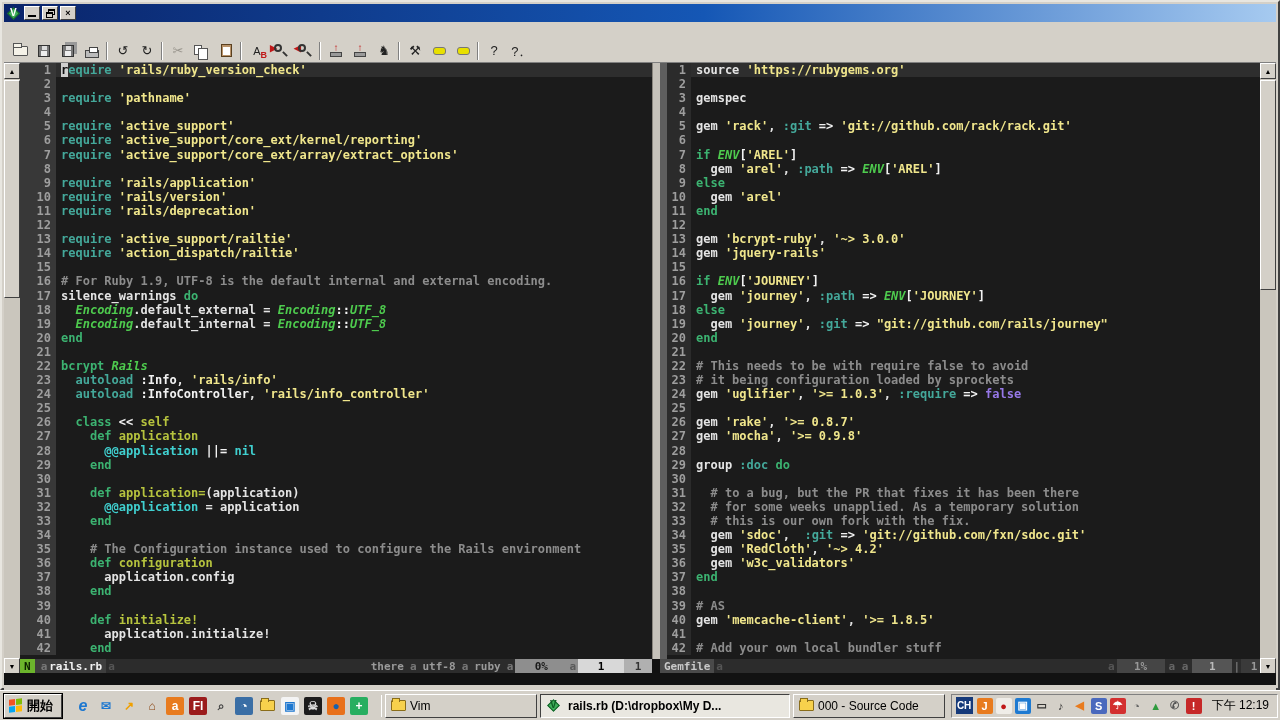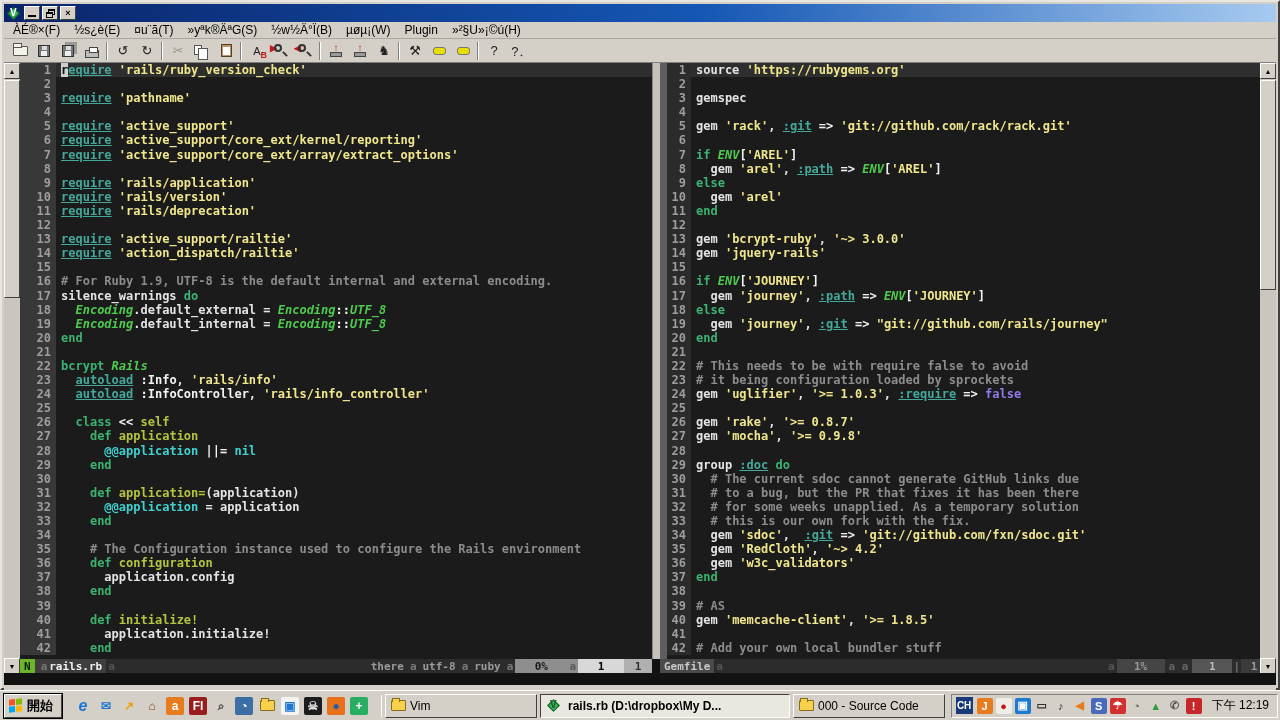--- a/index.html
+++ b/index.html
@@ -66,21 +66,21 @@
     font-size:12px;font-weight:bold;line-height:14.1px;}
   .line{display:flex;white-space:pre;height:14.1px;}
   .ln{flex:none;text-align:right;color:#9e9e9e;font-weight:bold;}
   .codetxt{flex:1;padding-left:5px;}
   .cursorline{background:#2e2e2e;}
   .divider-l{position:absolute;top:0;bottom:0;width:8px;background:#c6c2ba;border-left:1px solid #8a867e;}
   .divider-d{position:absolute;top:0;bottom:0;width:7px;background:#5e5e5e;}
   .tk-norm{color:#e4e4e4;}
   .tk-normb{color:#f2f2f2;}
   .tk-kw{color:#3cb371;}
-  .tk-inc{color:#44a89a;text-decoration:underline;}
+  .tk-inc{color:#44a89a;}
   .tk-str{color:#f0e68c;}
   .tk-com{color:#8c8c8c;}
   .tk-const{color:#4ecb4e;font-style:italic;}
   .tk-meth{color:#b6c33e;}
   .tk-cvar{color:#40d0d0;}
   .tk-spec{color:#40d0d0;}
   .tk-bool{color:#9678e8;}
   .tk-cursor{background:#cfcfcf;color:#111;}
   
   .statusrow{position:absolute;left:2px;right:2px;top:657px;height:14px;background:#111;}
@@ -136,30 +136,20 @@
       <span class="winbtn">
           <span class="rest1"></span>
           <span class="rest2"></span>
         </span>
       <span class="winbtn">
           <span>×</span>
         </span>
     </span>
   </div>
 
-  <div class="menubar" id="menubar">
-      <span class="menu-item">ÀÉ®×(F)</span>
-      <span class="menu-item">½s¿è(E)</span>
-      <span class="menu-item">¤u¨ã(T)</span>
-      <span class="menu-item">»yªk®ÄªG(S)</span>
-      <span class="menu-item">½w½Ä°Ï(B)</span>
-      <span class="menu-item">µøµ¡(W)</span>
-      <span class="menu-item">Plugin</span>
-      <span class="menu-item">»²§U»¡©ú(H)</span>
-    </div>
 
   <div class="toolbar" id="toolbar">
       <span class="tbi">
         <span class="shape ic-open"></span>
       </span>
       <span class="tbi">
         <span class="shape ic-floppy"></span>
       </span>
       <span class="tbi">
         <span class="shape ic-floppy ic-floppy2"></span>
@@ -289,21 +279,21 @@
         <div class="line"><span class="ln" style="width: 24px; background: rgb(43, 43, 43); padding-right: 5px;">20</span><span class="codetxt"><span class="tk-kw">end</span></span></div>
         <div class="line"><span class="ln" style="width: 24px; background: rgb(43, 43, 43); padding-right: 5px;">21</span><span class="codetxt"></span></div>
         <div class="line"><span class="ln" style="width: 24px; background: rgb(43, 43, 43); padding-right: 5px;">22</span><span class="codetxt"><span class="tk-com"># This needs to be with require false to avoid</span></span></div>
         <div class="line"><span class="ln" style="width: 24px; background: rgb(43, 43, 43); padding-right: 5px;">23</span><span class="codetxt"><span class="tk-com"># it being configuration loaded by sprockets</span></span></div>
         <div class="line"><span class="ln" style="width: 24px; background: rgb(43, 43, 43); padding-right: 5px;">24</span><span class="codetxt"><span class="tk-norm">gem </span><span class="tk-str">'uglifier'</span><span class="tk-norm">, </span><span class="tk-str">'&gt;= 1.0.3'</span><span class="tk-norm">, </span><span class="tk-inc">:require</span><span class="tk-normb"> =&gt; </span><span class="tk-bool">false</span></span></div>
         <div class="line"><span class="ln" style="width: 24px; background: rgb(43, 43, 43); padding-right: 5px;">25</span><span class="codetxt"></span></div>
         <div class="line"><span class="ln" style="width: 24px; background: rgb(43, 43, 43); padding-right: 5px;">26</span><span class="codetxt"><span class="tk-norm">gem </span><span class="tk-str">'rake'</span><span class="tk-norm">, </span><span class="tk-str">'&gt;= 0.8.7'</span></span></div>
         <div class="line"><span class="ln" style="width: 24px; background: rgb(43, 43, 43); padding-right: 5px;">27</span><span class="codetxt"><span class="tk-norm">gem </span><span class="tk-str">'mocha'</span><span class="tk-norm">, </span><span class="tk-str">'&gt;= 0.9.8'</span></span></div>
         <div class="line"><span class="ln" style="width: 24px; background: rgb(43, 43, 43); padding-right: 5px;">28</span><span class="codetxt"></span></div>
         <div class="line"><span class="ln" style="width: 24px; background: rgb(43, 43, 43); padding-right: 5px;">29</span><span class="codetxt"><span class="tk-norm">group </span><span class="tk-inc">:doc</span><span class="tk-norm"> </span><span class="tk-kw">do</span></span></div>
-        <div class="line"><span class="ln" style="width: 24px; background: rgb(43, 43, 43); padding-right: 5px;">30</span><span class="codetxt"><span class="tk-norm">  </span><span class="tk-com"># The current sdoc cannot generate GitHub links due</span></span></div>
+        <div class="line"><span class="ln" style="width: 24px; background: rgb(43, 43, 43); padding-right: 5px;">30</span><span class="codetxt"><span class="tk-norm">  </span></span></div>
         <div class="line"><span class="ln" style="width: 24px; background: rgb(43, 43, 43); padding-right: 5px;">31</span><span class="codetxt"><span class="tk-norm">  </span><span class="tk-com"># to a bug, but the PR that fixes it has been there</span></span></div>
         <div class="line"><span class="ln" style="width: 24px; background: rgb(43, 43, 43); padding-right: 5px;">32</span><span class="codetxt"><span class="tk-norm">  </span><span class="tk-com"># for some weeks unapplied. As a temporary solution</span></span></div>
         <div class="line"><span class="ln" style="width: 24px; background: rgb(43, 43, 43); padding-right: 5px;">33</span><span class="codetxt"><span class="tk-norm">  </span><span class="tk-com"># this is our own fork with the fix.</span></span></div>
         <div class="line"><span class="ln" style="width: 24px; background: rgb(43, 43, 43); padding-right: 5px;">34</span><span class="codetxt"><span class="tk-norm">  gem </span><span class="tk-str">'sdoc'</span><span class="tk-norm">,  </span><span class="tk-inc">:git</span><span class="tk-normb"> =&gt; </span><span class="tk-str">'git://github.com/fxn/sdoc.git'</span></span></div>
         <div class="line"><span class="ln" style="width: 24px; background: rgb(43, 43, 43); padding-right: 5px;">35</span><span class="codetxt"><span class="tk-norm">  gem </span><span class="tk-str">'RedCloth'</span><span class="tk-norm">, </span><span class="tk-str">'~&gt; 4.2'</span></span></div>
         <div class="line"><span class="ln" style="width: 24px; background: rgb(43, 43, 43); padding-right: 5px;">36</span><span class="codetxt"><span class="tk-norm">  gem </span><span class="tk-str">'w3c_validators'</span></span></div>
         <div class="line"><span class="ln" style="width: 24px; background: rgb(43, 43, 43); padding-right: 5px;">37</span><span class="codetxt"><span class="tk-kw">end</span></span></div>
         <div class="line"><span class="ln" style="width: 24px; background: rgb(43, 43, 43); padding-right: 5px;">38</span><span class="codetxt"></span></div>
         <div class="line"><span class="ln" style="width: 24px; background: rgb(43, 43, 43); padding-right: 5px;">39</span><span class="codetxt"><span class="tk-com"># AS</span></span></div>
         <div class="line"><span class="ln" style="width: 24px; background: rgb(43, 43, 43); padding-right: 5px;">40</span><span class="codetxt"><span class="tk-norm">gem </span><span class="tk-str">'memcache-client'</span><span class="tk-norm">, </span><span class="tk-str">'&gt;= 1.8.5'</span></span></div>

